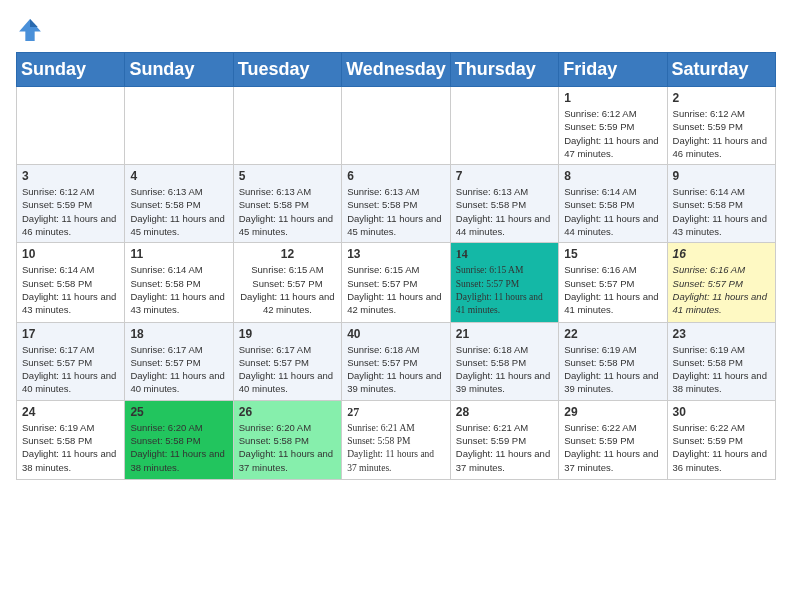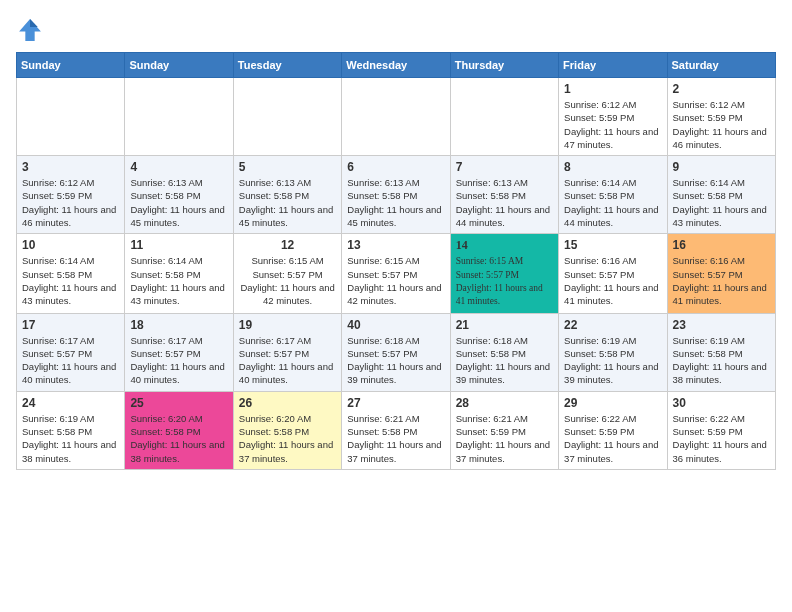--- a/index.html
+++ b/index.html
@@ -44,21 +44,21 @@
       font-size: 14px;
       color: #555;
     }
     .calendar {
       width: 100%;
       border-collapse: collapse;
     }
     .calendar th {
       background-color: #3a7abf;
       color: #fff;
-      font-size: 11px;
+      font-size: 18px;
       font-weight: bold;
       padding: 6px 4px;
       text-align: left;
       border: 1px solid #2a6aaf;
     }
     .calendar td {
       border: 1px solid #ccc;
       vertical-align: top;
       padding: 4px 5px;
       width: 14.28%;
@@ -214,21 +214,21 @@
           <div class="day-info" style="white-space: pre-line;">Sunrise: 6:15 AM
 Sunset: 5:57 PM
 Daylight: 11 hours and 41 minutes.</div>
         </td>
         <td style="background: rgb(255, 255, 255);">
           <span class="day-num">15</span>
           <div class="day-info" style="white-space: pre-line;">Sunrise: 6:16 AM
 Sunset: 5:57 PM
 Daylight: 11 hours and 41 minutes.</div>
         </td>
-        <td style="background: #fdba74;">
+        <td style="background: #fef9c3; font-style: italic;">
           <span class="day-num">16</span>
           <div class="day-info" style="white-space: pre-line;">Sunrise: 6:16 AM
 Sunset: 5:57 PM
 Daylight: 11 hours and 41 minutes.</div>
         </td>
       </tr>
       <tr>
         <td style="background: rgb(240, 244, 250);">
           <span class="day-num">17</span>
           <div class="day-info" style="white-space: pre-line;">Sunrise: 6:17 AM
@@ -272,33 +272,33 @@
 Daylight: 11 hours and 38 minutes.</div>
         </td>
       </tr>
       <tr>
         <td style="background: rgb(255, 255, 255);">
           <span class="day-num">24</span>
           <div class="day-info" style="white-space: pre-line;">Sunrise: 6:19 AM
 Sunset: 5:58 PM
 Daylight: 11 hours and 38 minutes.</div>
         </td>
-        <td style="background: #ec4899; margin-top: 48px;">
+        <td style="background: #22c55e; margin-top: 48px;">
           <span class="day-num">25</span>
           <div class="day-info" style="white-space: pre-line;">Sunrise: 6:20 AM
 Sunset: 5:58 PM
 Daylight: 11 hours and 38 minutes.</div>
         </td>
-        <td style="background: #fef9c3;">
+        <td style="background: #86efac;">
           <span class="day-num">26</span>
           <div class="day-info" style="white-space: pre-line;">Sunrise: 6:20 AM
 Sunset: 5:58 PM
 Daylight: 11 hours and 37 minutes.</div>
         </td>
-        <td style="background: rgb(255, 255, 255);">
+        <td style="background: rgb(255, 255, 255); font-family: Liberation Serif, serif;">
           <span class="day-num">27</span>
           <div class="day-info" style="white-space: pre-line;">Sunrise: 6:21 AM
 Sunset: 5:58 PM
 Daylight: 11 hours and 37 minutes.</div>
         </td>
         <td style="background: rgb(255, 255, 255);">
           <span class="day-num">28</span>
           <div class="day-info" style="white-space: pre-line;">Sunrise: 6:21 AM
 Sunset: 5:59 PM
 Daylight: 11 hours and 37 minutes.</div>

